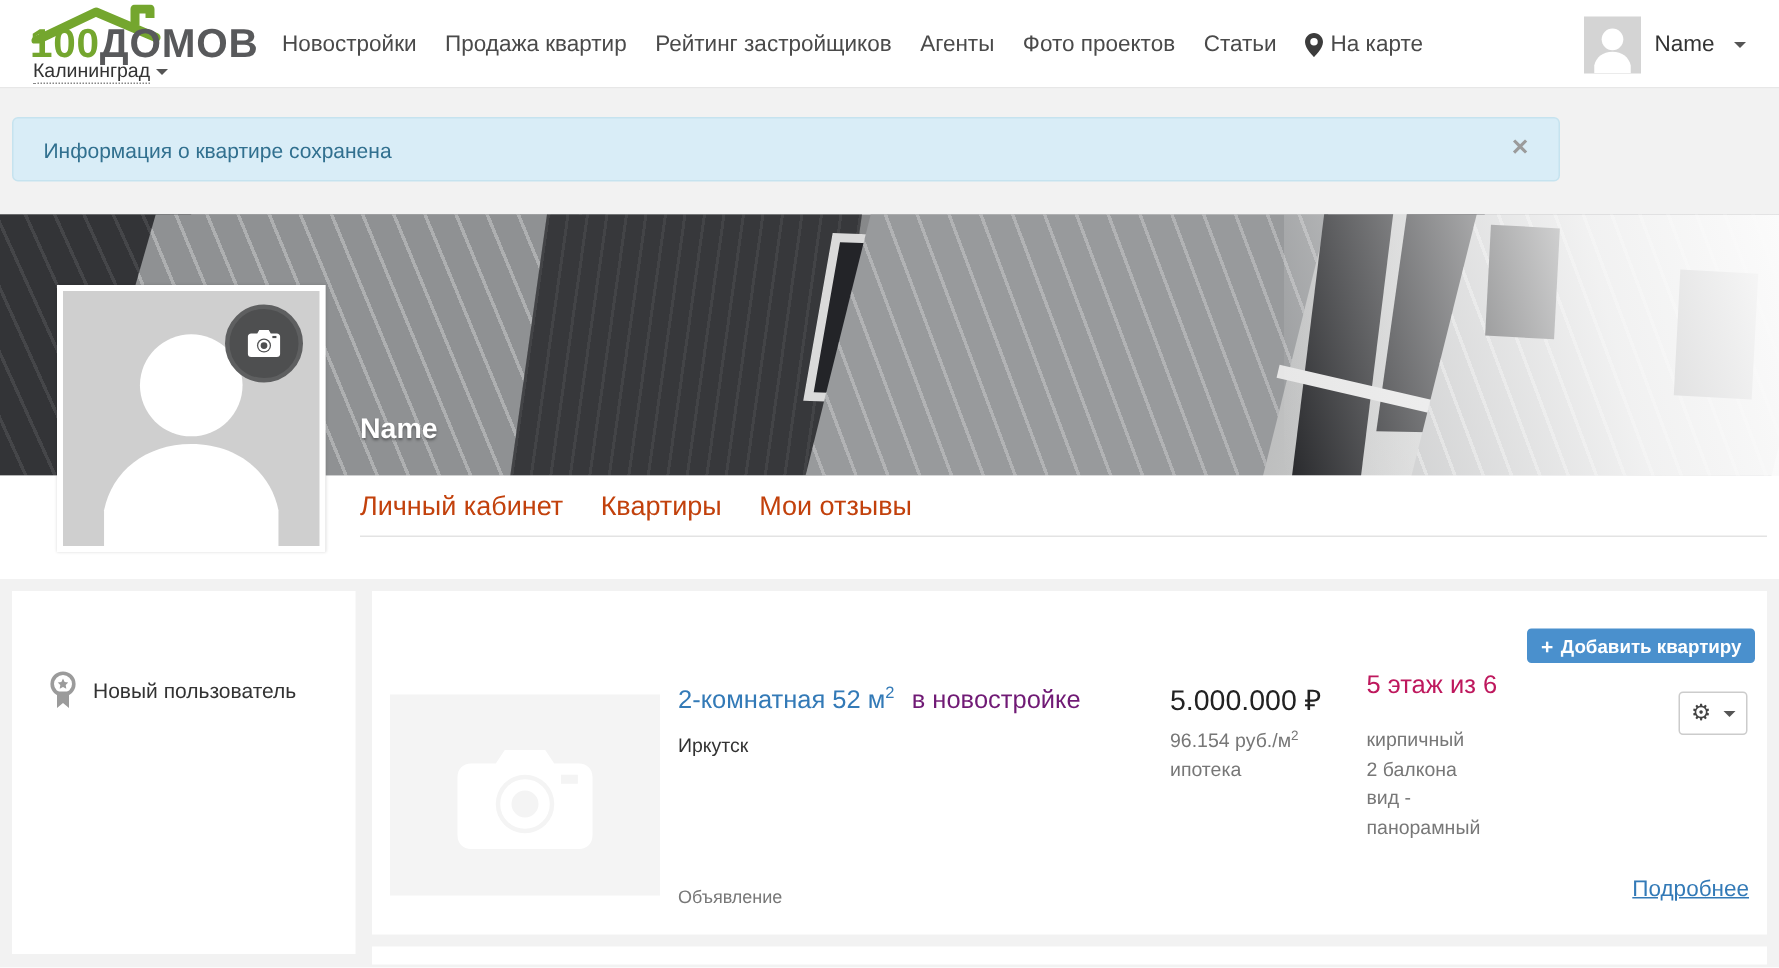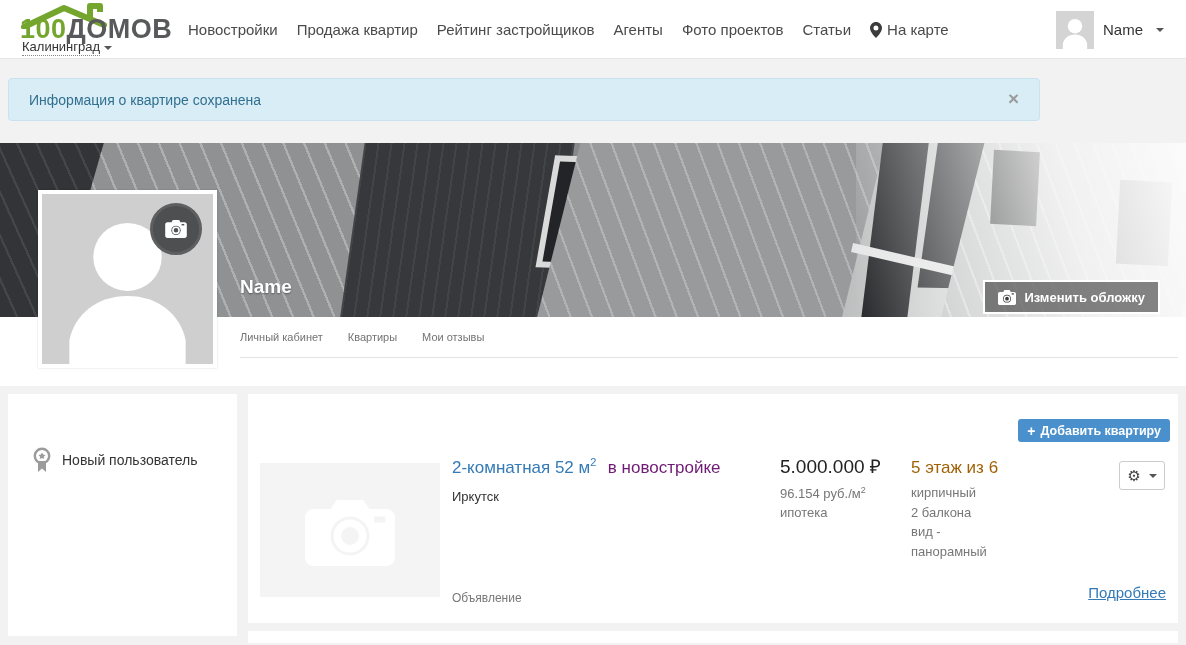--- a/index.html
+++ b/index.html
@@ -51,21 +51,21 @@
   .profile-name { position:absolute; left:240px; top:276px; font-size:19px; font-weight:600; color:#fff; text-shadow:0 1px 2px rgba(0,0,0,.4); z-index:12; }
   .change-cover-btn { position:absolute; right:26px; top:280px; height:34px; display:flex; align-items:center; gap:8px; padding:0 13px; background:rgba(35,35,35,.55); border:2px solid #fff; color:#fff; font-size:13px; font-weight:700; cursor:pointer; z-index:12; }
 
   
   .profile-avatar { position:absolute; left:38px; top:190px; width:179px; height:178px; background:#cfcfcf; border:4px solid #fff; z-index:20; cursor:pointer; box-shadow:0 0 2px rgba(0,0,0,.15); }
   .avatar-cam-btn { position:absolute; right:11px; top:9px; width:52px; height:52px; border-radius:50%; background:#4e4f50; border:3px solid #63加64; display:flex; align-items:center; justify-content:center; cursor:pointer; border:3px solid #5e5f60; }
 
   
   .tabs-band { position:absolute; left:0; top:317px; width:1186px; height:69px; background:#fff; z-index:10; }
   .tabs-row { position:absolute; left:240px; top:0; height:40px; display:flex; align-items:center; gap:25px; }
-  .tab-link { font-size:11px; color:#737373; cursor:pointer; white-space:nowrap; }
+  .tab-link { font-size:18px; color:#c2410c; cursor:pointer; white-space:nowrap; }
   .tabs-underline { position:absolute; left:240px; top:40px; width:938px; border-bottom:1px solid #e3e3e3; }
 
   
   .sidebar-card { position:absolute; left:8px; top:394px; width:229px; height:242px; background:#fff; }
   .sidebar-title { position:absolute; left:21px; top:14px; font-size:21px; font-weight:400; color:#3c3c3c; }
   .status-row { position:absolute; left:24px; top:53px; display:flex; align-items:center; gap:10px; }
   .status-label { font-size:14px; color:#333; }
 
   .main-card { position:absolute; left:248px; top:394px; width:930px; height:229px; background:#fff; }
   .add-btn { position:absolute; right:8px; top:25px; height:23px; display:flex; align-items:center; gap:5px; padding:0 9px; background:#4a90cd; border-radius:3px; color:#fff; font-size:12.5px; font-weight:700; cursor:pointer; }
@@ -77,21 +77,21 @@
   .listing-title-link { font-size:17px; color:#337ab7; cursor:pointer; }
   .listing-title-link sup { font-size:11px; }
   .listing-title-note { font-size:17px; color:#701a75; margin-left:7px; }
   .listing-city { position:absolute; left:204px; top:95px; font-size:13px; color:#333; }
 
   .listing-price { position:absolute; left:532px; top:59px; font-size:19px; color:#222; white-space:nowrap; }
   .listing-ppm { position:absolute; left:532px; top:91px; font-size:13px; color:#777; }
   .listing-ppm sup { font-size:9px; }
   .listing-mortgage { position:absolute; left:532px; top:111px; font-size:13px; color:#777; }
 
-  .listing-floor { position:absolute; left:663px; top:64px; font-size:17px; color:#a16207; }
+  .listing-floor { position:absolute; left:663px; top:53px; font-size:17px; color:#be185d; }
   .listing-details { position:absolute; left:663px; top:89px; font-size:13px; color:#777; line-height:19.5px; }
   .listing-details div { white-space:nowrap; }
 
   .gear-btn { position:absolute; right:13px; top:67px; width:46px; height:29px; background:#fff; border:1px solid #ccc; border-radius:3px; display:flex; align-items:center; justify-content:center; gap:4px; cursor:pointer; }
   .gear-glyph { font-size:15px; color:#444; line-height:1; }
 
   .listing-kind { position:absolute; left:204px; top:197px; font-size:12px; color:#777; }
   .listing-more { position:absolute; right:12px; top:190px; font-size:15px; color:#337ab7; text-decoration:underline; cursor:pointer; }
 
   .next-card-stub { position:absolute; left:248px; top:631px; width:930px; height:12px; background:#fff; }
@@ -153,29 +153,20 @@
     <div class="cv-win3"></div>
     <div class="cv-ledge"></div>
     <div class="cv-p5"></div>
     <div class="cv-win4"></div>
     <div class="cv-win5"></div>
     <div class="cv-fade"></div>
   </div>
 
   <div class="profile-name">Name</div>
 
-  <div class="change-cover-btn">
-    <svg width="18" height="15" viewBox="0 0 24 20">
-        <path d="M8.5 0L7 2.5H2.5C1.1 2.5 0 3.6 0 5v12.5C0 18.9 1.1 20 2.5 20h19c1.4 0 2.5-1.1 2.5-2.5V5c0-1.4-1.1-2.5-2.5-2.5H17L15.5 0h-7z" fill="#fff"></path>
-        <circle cx="12" cy="11.5" r="5.2" fill="#3a3a3a"></circle>
-        <circle cx="12" cy="11.5" r="3.4" fill="none" stroke="#fff" stroke-width="1.8"></circle>
-        <rect x="18.2" y="4.4" width="3" height="1.6" fill="#3a3a3a"></rect>
-      </svg>
-    <span>Изменить обложку</span>
-  </div>
 
   <div class="profile-avatar">
     <svg width="171" height="170" viewBox="0 0 100 100" preserveAspectRatio="none">
         <circle cx="50" cy="37" r="20" fill="#fff"></circle>
         <path d="M50 60c-18 0-31 11-34 26v14h68V86c-3-15-16-26-34-26z" fill="#fff"></path>
       </svg>
     <div class="avatar-cam-btn">
       <svg width="22" height="18" viewBox="0 0 24 20">
           <path d="M8.5 0L7 2.5H2.5C1.1 2.5 0 3.6 0 5v12.5C0 18.9 1.1 20 2.5 20h19c1.4 0 2.5-1.1 2.5-2.5V5c0-1.4-1.1-2.5-2.5-2.5H17L15.5 0h-7z" fill="#fff"></path>
           <circle cx="12" cy="11.5" r="5.2" fill="#4e4f50"></circle>

